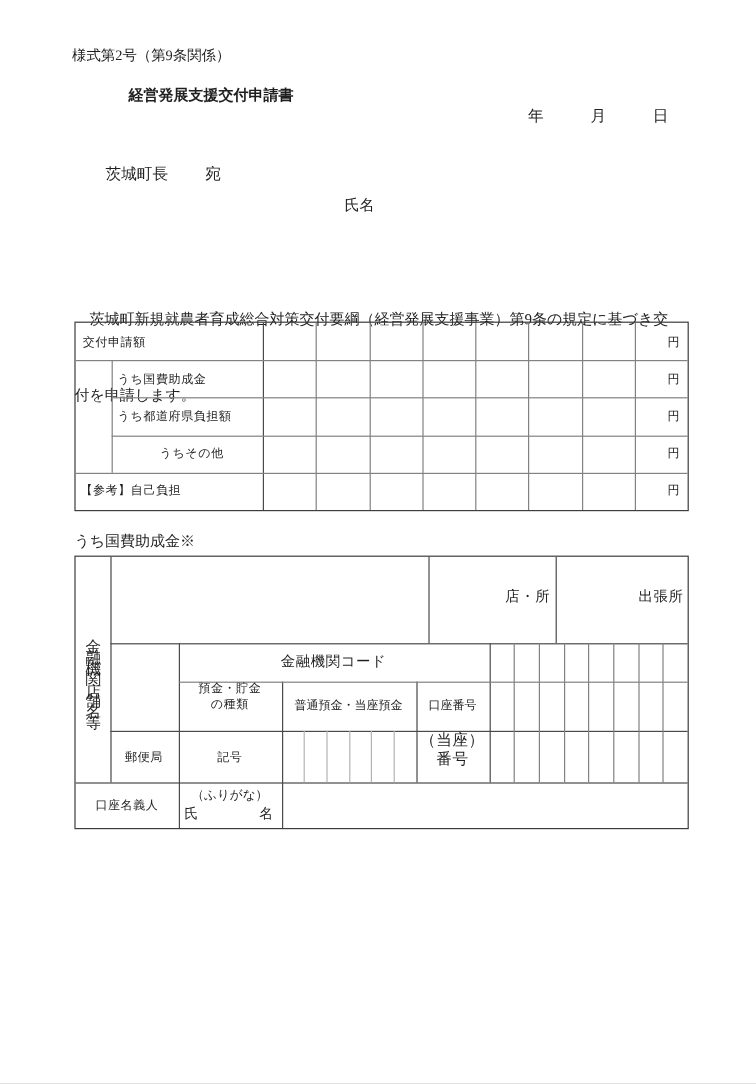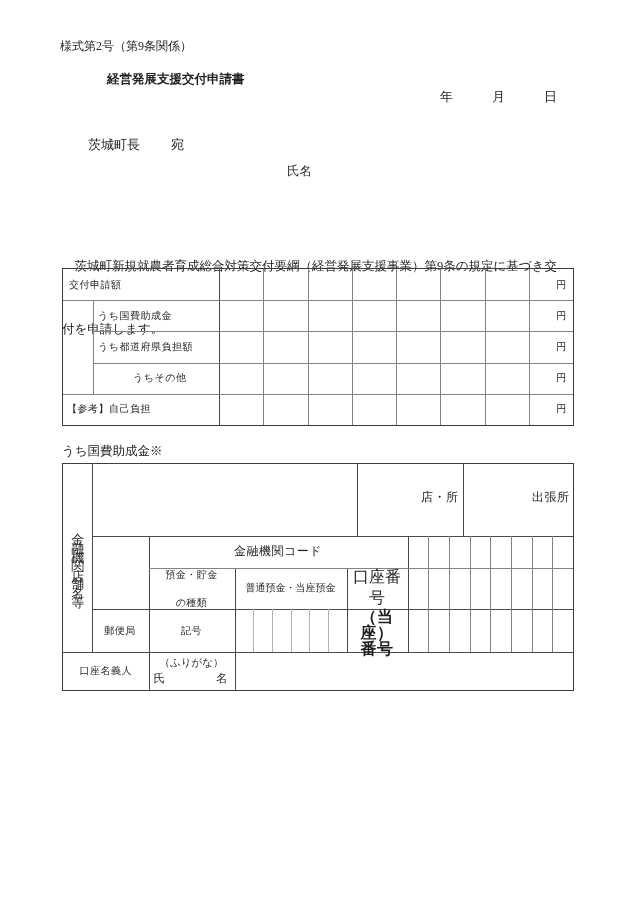--- a/index.html
+++ b/index.html
@@ -10,21 +10,21 @@
   }
   .abs{position:absolute;}
   .vl{position:absolute;width:1px;}
   .hl{position:absolute;height:1px;}
   .dark{background:#4a4a4a;}
   .mid{background:#828282;}
   .tablebox{position:absolute;border:1.5px solid #3d3d3d;box-sizing:content-box;}
   .cellText{position:absolute;display:flex;align-items:center;font-size:10px;letter-spacing:.5px;}
   .center{justify-content:center;text-align:center;}
   .rightAlign{justify-content:flex-end;text-align:right;}
-  .twoLine{flex-direction:column;justify-content:space-between;line-height:13px;}
+  .twoLine{flex-direction:column;justify-content:flex-start;line-height:13px;}
   .vertical-label{
     writing-mode:vertical-rl;text-orientation:upright;
     display:flex;align-items:center;justify-content:center;
     font-size:13px;letter-spacing:9px;
   }
   .bankLines{line-height:13.8px;font-size:10.5px;letter-spacing:.5px;white-space:pre;}
   .headerTxt{position:absolute;white-space:pre;}
   .justifyName{position:absolute;display:flex;justify-content:space-between;align-items:center;}
 </style>
 </head>
@@ -127,25 +127,25 @@
 
     <div class="cellText center" style="left:85.5px;top:71.5px;width:259px;height:32px;font-size:12px;">金融機関コード</div>
 
     <div class="cellText center twoLine" style="left:85.5px;top:103.5px;width:86px;height:41.5px;font-size:10px;">
       <span>預金・貯金</span>
       <span>の種類</span>
     </div>
 
     <div class="cellText center" style="left:171.5px;top:103.5px;width:112px;height:41.5px;font-size:10px;letter-spacing:0;">普通預金・当座預金</div>
 
-    <div class="cellText center" style="left:283.5px;top:103.5px;width:61px;height:41.5px;font-size:16px;letter-spacing:0;">口座番号</div>
+    <div class="cellText center" style="left:283.5px;top:103.5px;width:61px;height:41.5px;font-size:10px;letter-spacing:0;">口座番号</div>
 
     <div class="cellText center" style="left:28.5px;top:145px;width:57px;height:43px;">郵便局</div>
     <div class="cellText center" style="left:85.5px;top:145px;width:86px;height:43px;">記号</div>
-    <div class="cellText center twoLine" style="left:283.5px;top:145px;width:61px;height:43px;font-size:16px;line-height:16px;font-weight:bold;">
+    <div class="cellText center twoLine" style="left:283.5px;top:145px;width:61px;height:43px;font-size:13px;line-height:16px;">
       <span>（当座）</span>
       <span>番号</span>
     </div>
 
     <div class="cellText center" style="left:0;top:188px;width:85.5px;height:38px;">口座名義人</div>
     <div class="abs" style="left:85.5px;top:188px;width:86px;height:38px;">
       <div style="font-size:10.5px;text-align:center;margin-top:4px;">（ふりがな）</div>
       <div class="justifyName" style="left:5px;right:7px;top:18px;height:16px;font-size:11.5px;">
         <span>氏</span>
         <span>名</span>

